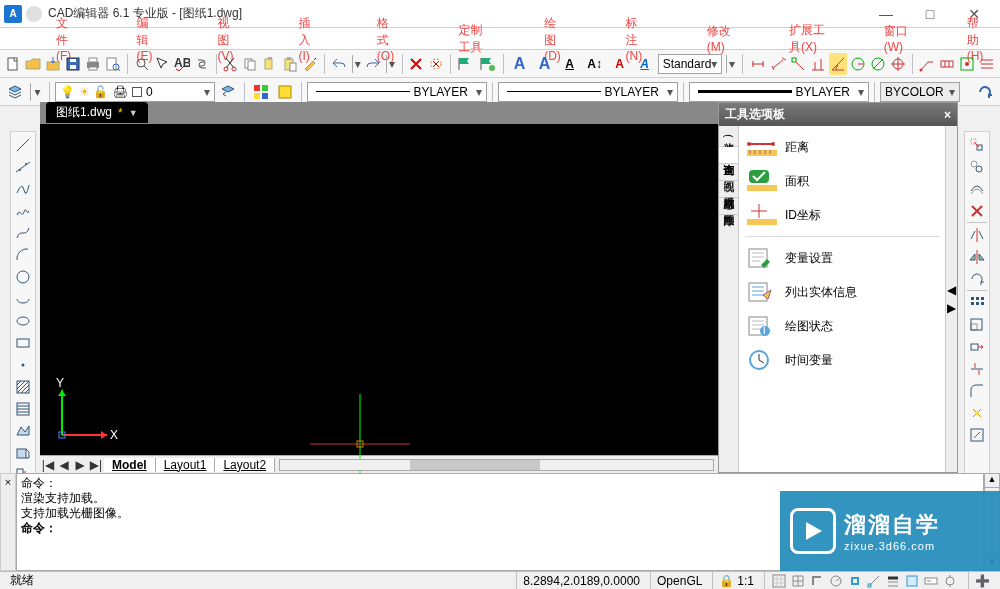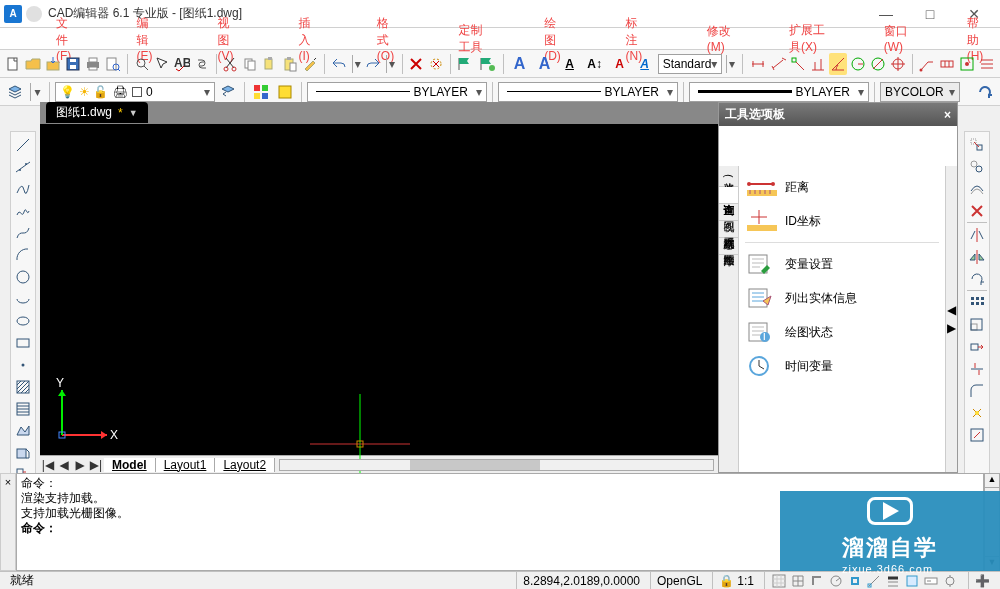--- a/index.html
+++ b/index.html
@@ -50,21 +50,21 @@
 .canvas .ucs { position:absolute; left:12px; bottom:10px; }
 .canvas .crosshair { position:absolute; left:260px; top:260px;}
 .layout-tabs { height:18px; background:#eee; border-top:1px solid #aaa; display:flex; align-items:center; font-size:11px;}
 .layout-tabs .navbtn { width:16px; text-align:center; cursor:pointer; color:#333;}
 .layout-tabs .ltab { padding:0 8px; border-right:1px solid #aaa; cursor:pointer; background:#fff;text-decoration:underline;}
 .layout-tabs .ltab.active { font-weight:bold; }
 .hscroll{flex:1;height:12px;margin:0 4px;border:1px solid #aaa;background:#f0f0f0;position:relative;}
 .hscroll .thumb{position:absolute;left:30%;width:30%;top:0;bottom:0;background:#c8c8c8;}
 
 
-.palette { width:240px; background:#fff; border:1px solid #999; display:flex; flex-direction:column; margin-right:2px;gap:40px;}
+.palette { width:240px; background:#fff; border:1px solid #999; display:flex; flex-direction:column; margin-right:2px;}
 .palette-title { background:linear-gradient(#7a7a7a,#555); color:#fff; font-weight:bold; padding:3px 6px; display:flex; align-items:center;}
 .palette-title .spacer{flex:1;}
 .palette-body { flex:1; display:flex; }
 .palette-side { width:20px; background:#eee; border-right:1px solid #ccc; display:flex; flex-direction:column;}
 .palette-side .vtab { flex:0 0 auto; writing-mode:vertical-rl; text-align:center; padding:8px 2px; font-size:11px; border-bottom:1px solid #ccc; cursor:pointer;}
 .palette-list { flex:1; padding:4px 2px; overflow:auto;}
 .pitem { display:flex; align-items:center; gap:8px; padding:6px 6px; cursor:pointer;}
 .pitem .picon{ width:30px; height:22px; display:flex; align-items:center; justify-content:center;}
 .psep { border-top:1px solid #ddd; margin:4px 4px;}
 .palette-collapse { width:12px; background:#eee; border-left:1px solid #ccc; display:flex; flex-direction:column; align-items:center; justify-content:center; gap:4px; cursor:pointer;}
@@ -79,21 +79,21 @@
 .cmdarea .vscroll .dn{position:absolute;bottom:0;left:0;right:0;border-top:1px solid #aaa;border-bottom:none;}
 
 
 .statusbar { position:absolute; left:0; right:0; bottom:0; height:18px; background:#f0f0f0; border-top:1px solid #c0c0c0; display:flex; align-items:center; font-size:11px; padding:0 4px; gap:4px;}
 .statusbar .sseg { padding:0 6px; border-left:1px solid #c0c0c0; height:100%; display:flex; align-items:center; gap:3px;}
 .statusbar .sseg:first-child{border-left:none;}
 .statusbar .fill{flex:1;}
 .sbtn{width:16px;height:14px;display:flex;align-items:center;justify-content:center;cursor:pointer;}
 
 
-.watermark { position:absolute; right:0; bottom:18px; width:220px; height:80px; background:#2a8fbd; color:#fff; display:flex; align-items:center; gap:8px; padding:6px 10px; opacity:0.95;flex-direction:column;}
+.watermark { position:absolute; right:0; bottom:18px; width:220px; height:80px; background:#2a8fbd; color:#fff; display:flex; align-items:center; gap:8px; padding:6px 10px; opacity:0.95;}
 .watermark .play { width:46px; height:46px; border:3px solid #fff; border-radius:8px; display:flex; align-items:center; justify-content:center;}
 .watermark .txt1{font-size:22px; font-weight:bold; letter-spacing:2px;}
 .watermark .txt2{font-size:11px; letter-spacing:1px;}
 
 
 .aastyle{display:flex;align-items:center;gap:3px;}
 .aastyle .Aa{font-weight:bold;}
 .aastyle .Aa.u{text-decoration:underline;}
 .aastyle .Aa.red{color:#c00;}
 .aastyle .Aa.big{font-size:16px;}
@@ -694,20 +694,30 @@
                 <g stroke="#a57">
                   <line x1="3" y1="14" x2="3" y2="18"></line>
                   <line x1="8" y1="14" x2="8" y2="18"></line>
                   <line x1="13" y1="14" x2="13" y2="18"></line>
                   <line x1="18" y1="14" x2="18" y2="18"></line>
                   <line x1="23" y1="14" x2="23" y2="18"></line>
                 </g>
               </svg>
             </span>
           <span>距离</span>
+        </div>
+        <div class="pitem">
+          <span class="picon">
+              <svg width="30" height="22">
+                <rect x="2" y="0" width="20" height="13" rx="4" fill="#2a9d3e"></rect>
+                <path d="M6 6l4 4 8-8" stroke="#fff" fill="none" stroke-width="2"></path>
+                <rect x="0" y="15" width="30" height="6" fill="#f6c657"></rect>
+              </svg>
+            </span>
+          <span>面积</span>
         </div>
         <div class="pitem">
           <span class="picon">
               <svg width="30" height="22">
                 <line x1="12" y1="0" x2="12" y2="14" stroke="#c33"></line>
                 <line x1="4" y1="7" x2="20" y2="7" stroke="#c33"></line>
                 <rect x="0" y="15" width="30" height="6" fill="#f6c657"></rect>
               </svg>
             </span>
           <span>ID坐标</span>

